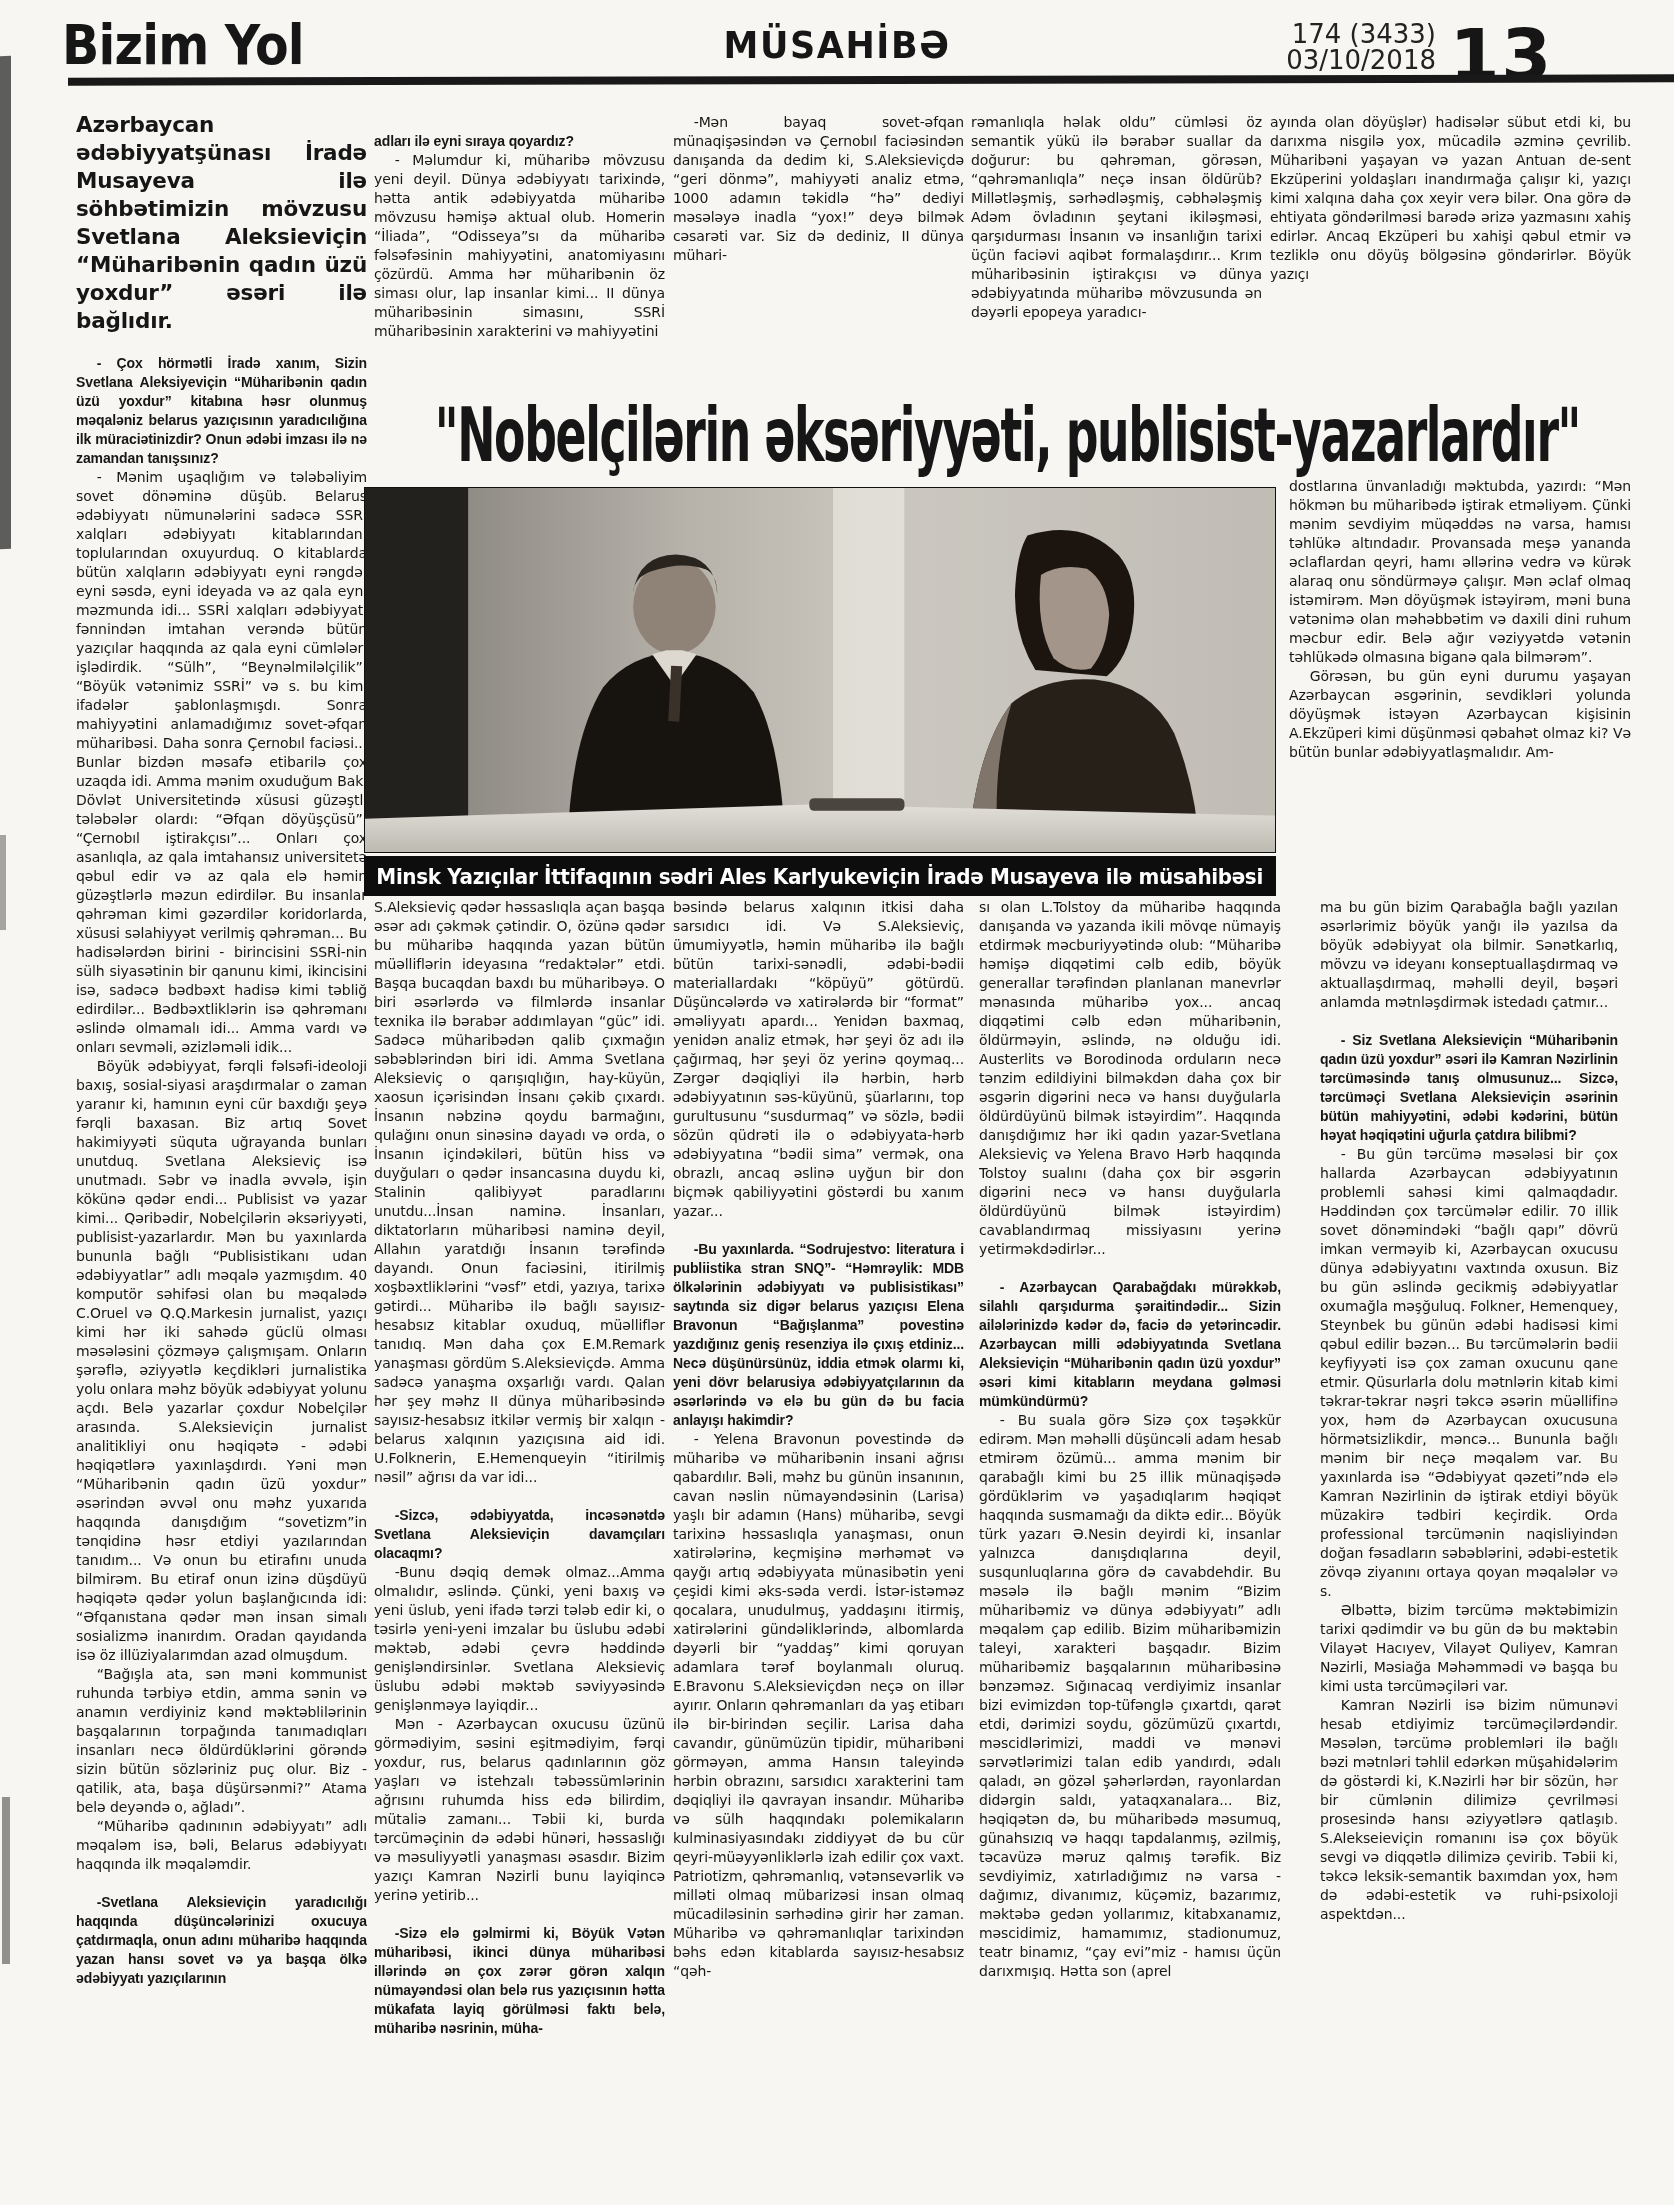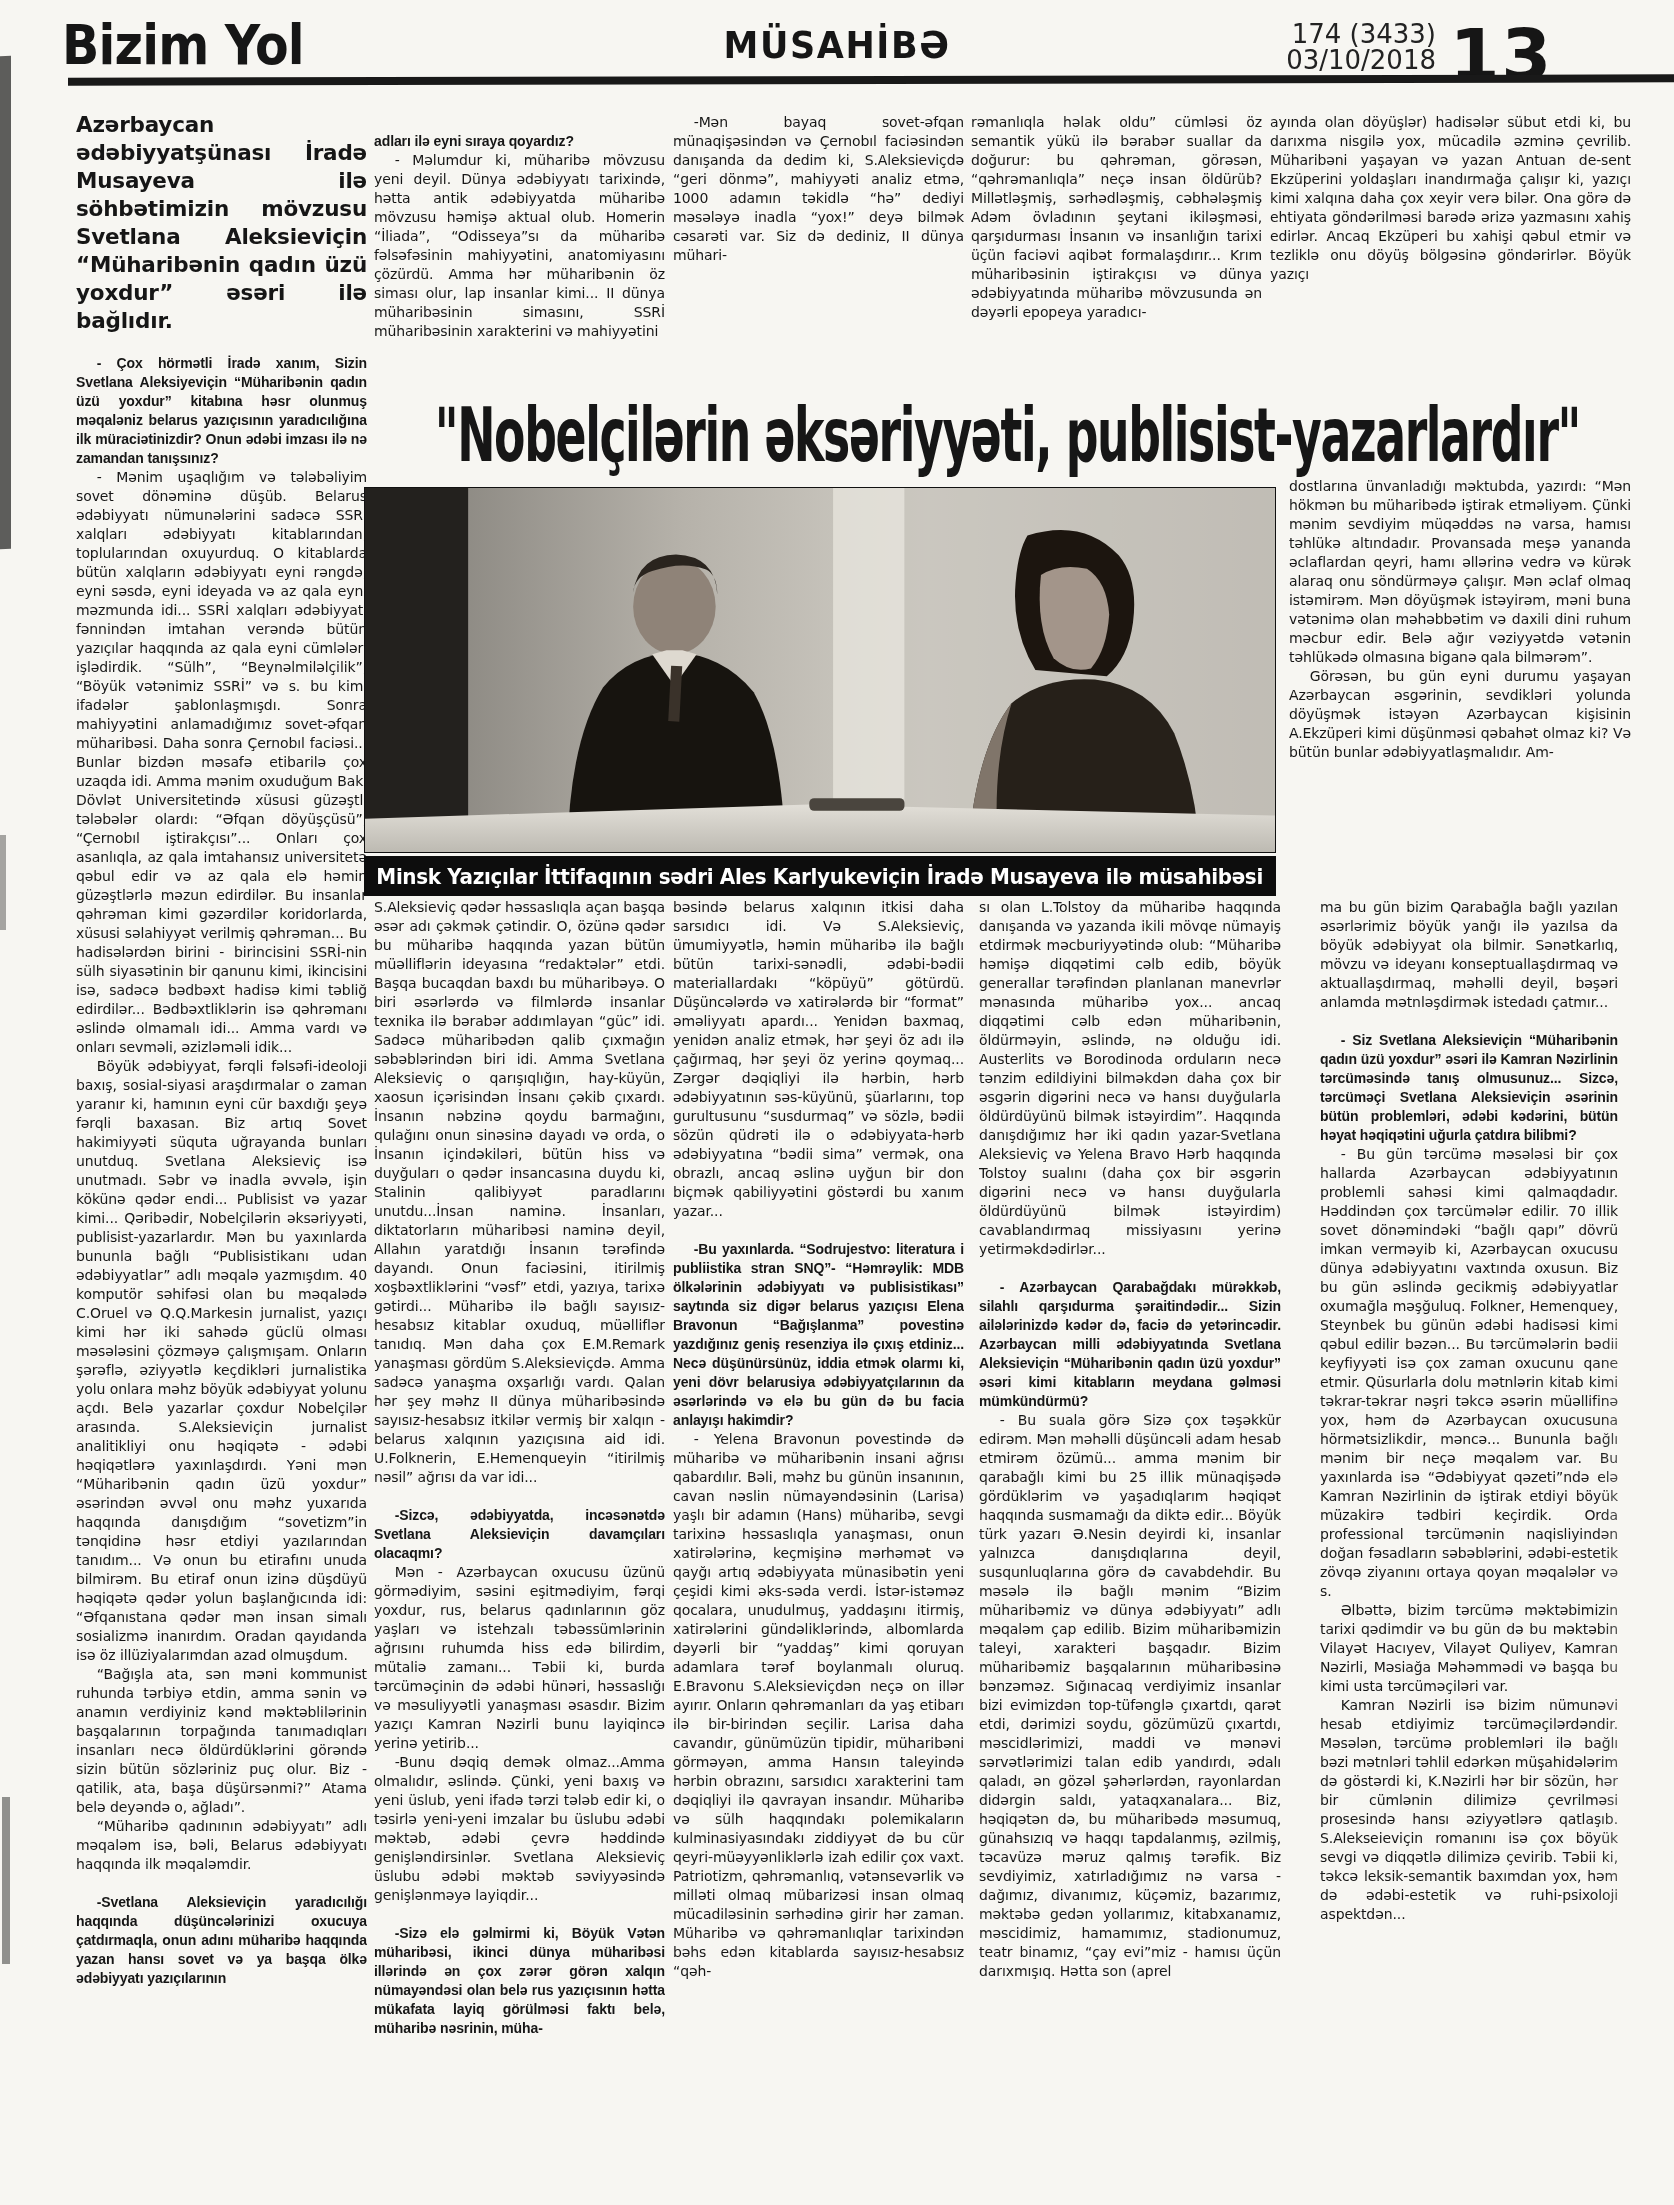--- a/index.html
+++ b/index.html
@@ -180,37 +180,37 @@
       <p>Görəsən, bu gün eyni durumu yaşayan Azərbaycan əsgərinin, sevdikləri yolunda döyüşmək istəyən Azərbaycan kişisinin A.Ekzüperi kimi düşünməsi qəbahət olmaz ki? Və bütün bunlar ədəbiyyatlaşmalıdır. Am-</p>
     </div>
 
   <div class="caption-bar">
     <span class="caption-text">Minsk Yazıçılar İttifaqının sədri Ales Karlyukeviçin İradə Musayeva ilə müsahibəsi</span>
   </div>
 
   <div class="col bodytext" id="botcol1">
       <p class="ni">S.Aleksieviç qədər həssaslıqla açan başqa əsər adı çəkmək çətindir. O, özünə qədər bu müharibə haqqında yazan bütün müəlliflərin ideyasına “redaktələr” etdi. Başqa bucaqdan baxdı bu müharibəyə. O biri əsərlərdə və filmlərdə insanlar texnika ilə bərabər addımlayan “güc” idi. Sadəcə müharibədən qalib çıxmağın səbəblərindən biri idi. Amma Svetlana Aleksieviç o qarışıqlığın, hay-küyün, xaosun içərisindən İnsanı çəkib çıxardı. İnsanın nəbzinə qoydu barmağını, qulağını onun sinəsinə dayadı və orda, o İnsanın içindəkiləri, bütün hiss və duyğuları o qədər insancasına duydu ki, Stalinin qalibiyyət paradlarını unutdu...İnsan naminə. İnsanları, diktatorların müharibəsi naminə deyil, Allahın yaratdığı İnsanın tərəfində dayandı. Onun faciəsini, itirilmiş xoşbəxtliklərini “vəsf” etdi, yazıya, tarixə gətirdi... Müharibə ilə bağlı sayısız-hesabsız kitablar oxuduq, müəlliflər tanıdıq. Mən daha çox E.M.Remark yanaşması gördüm S.Aleksieviçdə. Amma sadəcə yanaşma oxşarlığı vardı. Qalan hər şey məhz II dünya müharibəsində sayısız-hesabsız itkilər vermiş bir xalqın - belarus xalqının yazıçısına aid idi. U.Folknerin, E.Hemenqueyin “itirilmiş nəsil” ağrısı da var idi...</p>
       <p class="q">-Sizcə, ədəbiyyatda, incəsənətdə Svetlana Aleksieviçin davamçıları olacaqmı?</p>
+      <p>-Bunu dəqiq demək olmaz...Amma olmalıdır, əslində. Çünki, yeni baxış və yeni üslub, yeni ifadə tərzi tələb edir ki, o təsirlə yeni-yeni imzalar bu üslubu ədəbi məktəb, ədəbi çevrə həddində genişləndirsinlər. Svetlana Aleksieviç üslubu ədəbi məktəb səviyyəsində genişlənməyə layiqdir...</p>
       <p>Mən - Azərbaycan oxucusu üzünü görmədiyim, səsini eşitmədiyim, fərqi yoxdur, rus, belarus qadınlarının göz yaşları və istehzalı təbəssümlərinin ağrısını ruhumda hiss edə bilirdim, mütaliə zamanı... Təbii ki, burda tərcüməçinin də ədəbi hünəri, həssaslığı və məsuliyyətli yanaşması əsasdır. Bizim yazıçı Kamran Nəzirli bunu layiqincə yerinə yetirib...</p>
-      <p>-Bunu dəqiq demək olmaz...Amma olmalıdır, əslində. Çünki, yeni baxış və yeni üslub, yeni ifadə tərzi tələb edir ki, o təsirlə yeni-yeni imzalar bu üslubu ədəbi məktəb, ədəbi çevrə həddində genişləndirsinlər. Svetlana Aleksieviç üslubu ədəbi məktəb səviyyəsində genişlənməyə layiqdir...</p>
       <p class="q">-Sizə elə gəlmirmi ki, Böyük Vətən müharibəsi, ikinci dünya müharibəsi illərində ən çox zərər görən xalqın nümayəndəsi olan belə rus yazıçısının hətta mükafata layiq görülməsi faktı belə, müharibə nəsrinin, müha-</p>
     </div>
   <div class="col bodytext" id="botcol2">
       <p class="ni">bəsində belarus xalqının itkisi daha sarsıdıcı idi. Və S.Aleksieviç, ümumiyyətlə, həmin müharibə ilə bağlı bütün tarixi-sənədli, ədəbi-bədii materiallardakı “köpüyü” götürdü. Düşüncələrdə və xatirələrdə bir “format” əməliyyatı apardı... Yenidən baxmaq, yenidən analiz etmək, hər şeyi öz adı ilə çağırmaq, hər şeyi öz yerinə qoymaq... Zərgər dəqiqliyi ilə hərbin, hərb ədəbiyyatının səs-küyünü, şüarlarını, top gurultusunu “susdurmaq” və sözlə, bədii sözün qüdrəti ilə o ədəbiyyata-hərb ədəbiyyatına “bədii sima” vermək, ona obrazlı, ancaq əslinə uyğun bir don biçmək qabiliyyətini göstərdi bu xanım yazar...</p>
       <p class="q">-Bu yaxınlarda. “Sodrujestvo: literatura i publiistika stran SNQ”- “Həmrəylik: MDB ölkələrinin ədəbiyyatı və publisistikası” saytında siz digər belarus yazıçısı Elena Bravonun “Bağışlanma” povestinə yazdığınız geniş resenziya ilə çıxış etdiniz... Necə düşünürsünüz, iddia etmək olarmı ki, yeni dövr belarusiya ədəbiyyatçılarının da əsərlərində və elə bu gün də bu facia anlayışı hakimdir?</p>
       <p>- Yelena Bravonun povestində də müharibə və müharibənin insani ağrısı qabardılır. Bəli, məhz bu günün insanının, cavan nəslin nümayəndəsinin (Larisa) yaşlı bir adamın (Hans) müharibə, sevgi tarixinə həssaslıqla yanaşması, onun xatirələrinə, keçmişinə mərhəmət və qayğı artıq ədəbiyyata münasibətin yeni çeşidi kimi əks-səda verdi. İstər-istəməz qocalara, unudulmuş, yaddaşını itirmiş, xatirələrini gündəliklərində, albomlarda dəyərli bir “yaddaş” kimi qoruyan adamlara tərəf boylanmalı oluruq. E.Bravonu S.Aleksieviçdən neçə on illər ayırır. Onların qəhrəmanları da yaş etibarı ilə bir-birindən seçilir. Larisa daha cavandır, günümüzün tipidir, müharibəni görməyən, amma Hansın taleyində hərbin obrazını, sarsıdıcı xarakterini tam dəqiqliyi ilə qavrayan insandır. Müharibə və sülh haqqındakı polemikaların kulminasiyasındakı ziddiyyət də bu cür qeyri-müəyyənliklərlə izah edilir çox vaxt. Patriotizm, qəhrəmanlıq, vətənsevərlik və milləti olmaq mübarizəsi insan olmaq mücadiləsinin sərhədinə girir hər zaman. Müharibə və qəhrəmanlıqlar tarixindən bəhs edən kitablarda sayısız-hesabsız “qəh-</p>
     </div>
   <div class="col bodytext" id="botcol3">
       <p class="ni">sı olan L.Tolstoy da müharibə haqqında danışanda və yazanda ikili mövqe nümayiş etdirmək məcburiyyətində olub: “Müharibə həmişə diqqətimi cəlb edib, böyük generallar tərəfindən planlanan manevrlər mənasında müharibə yox... ancaq diqqətimi cəlb edən müharibənin, öldürməyin, əslində, nə olduğu idi. Austerlits və Borodinoda orduların necə tənzim edildiyini bilməkdən daha çox bir əsgərin digərini necə və hansı duyğularla öldürdüyünü bilmək istəyirdim”. Haqqında danışdığımız hər iki qadın yazar-Svetlana Aleksieviç və Yelena Bravo Hərb haqqında Tolstoy sualını (daha çox bir əsgərin digərini necə və hansı duyğularla öldürdüyünü bilmək istəyirdim) cavablandırmaq missiyasını yerinə yetirməkdədirlər...</p>
       <p class="q">- Azərbaycan Qarabağdakı mürəkkəb, silahlı qarşıdurma şəraitindədir... Sizin ailələrinizdə kədər də, faciə də yetərincədir. Azərbaycan milli ədəbiyyatında Svetlana Aleksieviçin “Müharibənin qadın üzü yoxdur” əsəri kimi kitabların meydana gəlməsi mümkündürmü?</p>
       <p>- Bu suala görə Sizə çox təşəkkür edirəm. Mən məhəlli düşüncəli adam hesab etmirəm özümü... amma mənim bir qarabağlı kimi bu 25 illik münaqişədə gördüklərim və yaşadıqlarım həqiqət haqqında susmamağı da diktə edir... Böyük türk yazarı Ə.Nesin deyirdi ki, insanlar yalnızca danışdıqlarına deyil, susqunluqlarına görə də cavabdehdir. Bu məsələ ilə bağlı mənim “Bizim müharibəmiz və dünya ədəbiyyatı” adlı məqaləm çap edilib. Bizim müharibəmizin taleyi, xarakteri başqadır. Bizim müharibəmiz başqalarının müharibəsinə bənzəməz. Sığınacaq verdiyimiz insanlar bizi evimizdən top-tüfənglə çıxartdı, qarət etdi, dərimizi soydu, gözümüzü çıxartdı, məscidlərimizi, maddi və mənəvi sərvətlərimizi talan edib yandırdı, ədalı qaladı, ən gözəl şəhərlərdən, rayonlardan didərgin saldı, yataqxanalara... Biz, həqiqətən də, bu müharibədə məsumuq, günahsızıq və haqqı tapdalanmış, əzilmiş, təcavüzə məruz qalmış tərəfik. Biz sevdiyimiz, xatırladığımız nə varsa - dağımız, divanımız, küçəmiz, bazarımız, məktəbə gedən yollarımız, kitabxanamız, məscidimiz, hamamımız, stadionumuz, teatr binamız, “çay evi”miz - hamısı üçün darıxmışıq. Hətta son (aprel</p>
     </div>
   <div class="col bodytext" id="botcol4">
       <p class="ni">ma bu gün bizim Qarabağla bağlı yazılan əsərlərimiz böyük yanğı ilə yazılsa da böyük ədəbiyyat ola bilmir. Sənətkarlıq, mövzu və ideyanı konseptuallaşdırmaq və aktuallaşdırmaq, məhəlli deyil, bəşəri anlamda mətnləşdirmək istedadı çatmır...</p>
-      <p class="q">- Siz Svetlana Aleksieviçin “Müharibənin qadın üzü yoxdur” əsəri ilə Kamran Nəzirlinin tərcüməsində tanış olmusunuz... Sizcə, tərcüməçi Svetlana Aleksieviçin əsərinin bütün problemləri, ədəbi kədərini, bütün həyat həqiqətini uğurla çatdıra bilibmi?</p>
+      <p class="q">- Siz Svetlana Aleksieviçin “Müharibənin qadın üzü yoxdur” əsəri ilə Kamran Nəzirlinin tərcüməsində tanış olmusunuz... Sizcə, tərcüməçi Svetlana Aleksieviçin əsərinin bütün mahiyyətini, ədəbi kədərini, bütün həyat həqiqətini uğurla çatdıra bilibmi?</p>
       <p>- Bu gün tərcümə məsələsi bir çox hallarda Azərbaycan ədəbiyyatının problemli sahəsi kimi qalmaqdadır. Həddindən çox tərcümələr edilir. 70 illik sovet dönəmindəki “bağlı qapı” dövrü imkan verməyib ki, Azərbaycan oxucusu dünya ədəbiyyatını vaxtında oxusun. Biz bu gün əslində gecikmiş ədəbiyyatlar oxumağla məşğuluq. Folkner, Hemenquey, Steynbek bu günün ədəbi hadisəsi kimi qəbul edilir bəzən... Bu tərcümələrin bədii keyfiyyəti isə çox zaman oxucunu qane etmir. Qüsurlarla dolu mətnlərin kitab kimi təkrar-təkrar nəşri təkcə əsərin müəllifinə yox, həm də Azərbaycan oxucusuna hörmətsizlikdir, məncə... Bununla bağlı mənim bir neçə məqaləm var. Bu yaxınlarda isə “Ədəbiyyat qəzeti”ndə elə Kamran Nəzirlinin də iştirak etdiyi böyük müzakirə tədbiri keçirdik. Orda professional tərcümənin naqisliyindən doğan fəsadların səbəblərini, ədəbi-estetik zövqə ziyanını ortaya qoyan məqalələr və s.</p>
       <p>Əlbəttə, bizim tərcümə məktəbimizin tarixi qədimdir və bu gün də bu məktəbin Vilayət Hacıyev, Vilayət Quliyev, Kamran Nəzirli, Məsiağa Məhəmmədi və başqa bu kimi usta tərcüməçiləri var.</p>
       <p>Kamran Nəzirli isə bizim nümunəvi hesab etdiyimiz tərcüməçilərdəndir. Məsələn, tərcümə problemləri ilə bağlı bəzi mətnləri təhlil edərkən müşahidələrim də göstərdi ki, K.Nəzirli hər bir sözün, hər bir cümlənin dilimizə çevrilməsi prosesində hansı əziyyətlərə qatlaşıb. S.Alekseieviçin romanını isə çox böyük sevgi və diqqətlə dilimizə çevirib. Təbii ki, təkcə leksik-semantik baxımdan yox, həm də ədəbi-estetik və ruhi-psixoloji aspektdən...</p>
     </div>
 
   <div class="artifact a1"></div>
   <div class="artifact a2"></div>
   <div class="artifact a3"></div>
   <div class="edge-fade"></div>
 

